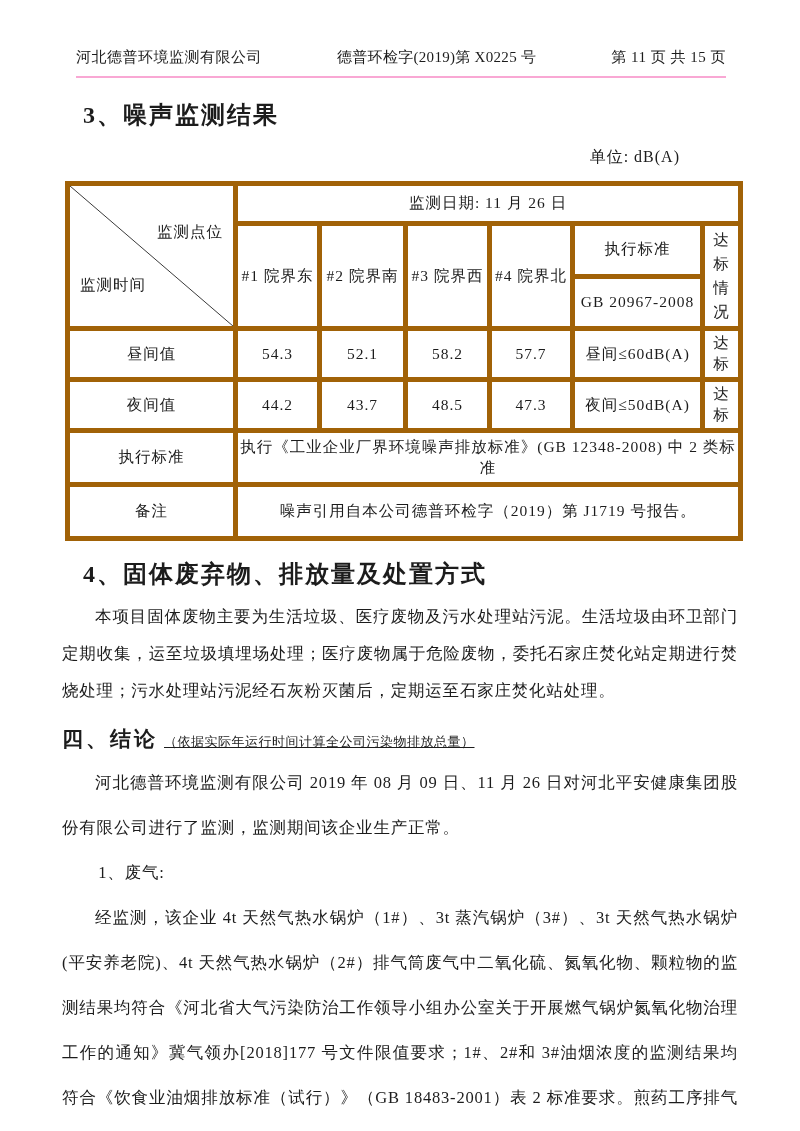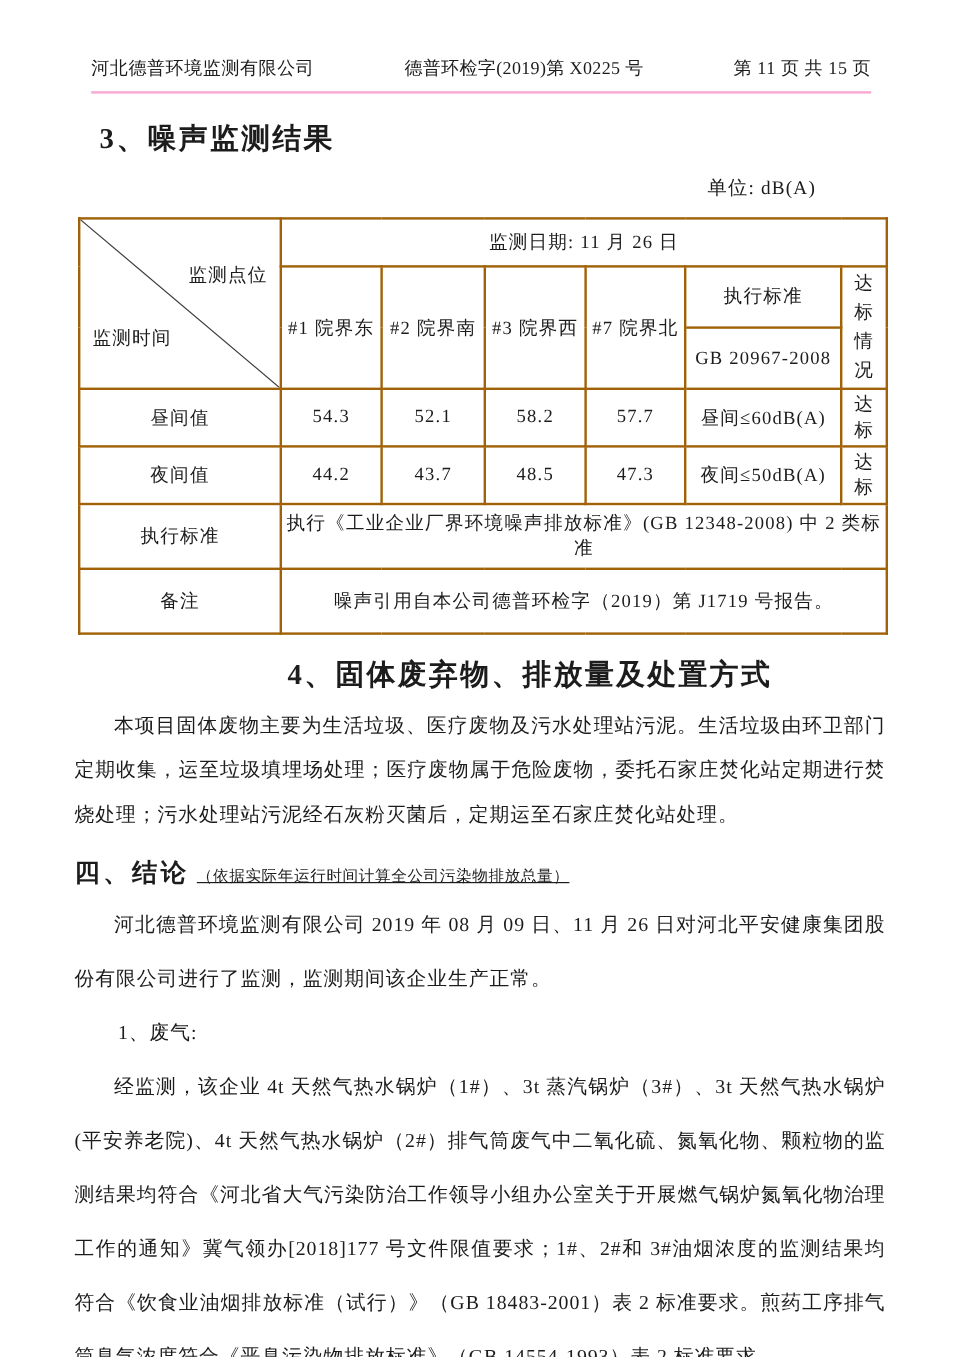--- a/index.html
+++ b/index.html
@@ -35,21 +35,21 @@
 
   
   table.noise {
     margin:13px 0 0 65px;
     border-collapse:collapse;
     table-layout:fixed;
     width:673px;
     font-size:15.5px;
   }
   table.noise td {
-    border:2px solid #a16207;
+    border:5px solid #a16207;
     text-align:center; vertical-align:middle;
     padding:2px 2px;
     letter-spacing:1px;
   }
   table.noise { border:2px solid #333; }
   td.corner { position:relative; padding:0; }
   .corner svg { position:absolute; inset:0; width:100%; height:100%; display:block; }
   .corner .c-top    { position:absolute; top:36px;  right:10px; font-size:15.5px; }
   .corner .c-bottom { position:absolute; bottom:30px; left:10px; font-size:15.5px; }
   td.small-wrap { line-height:1.55; padding:0; letter-spacing:2px; }
@@ -60,21 +60,21 @@
   
   .para {
     margin:0 62px; width:676px;
     font-size:16.5px;
     text-align:justify;
     text-indent:2em;
     letter-spacing:0.8px;
   }
   .lh-tight { line-height:37px; }
   .lh-loose { line-height:45px; }
-  .sec4-title { margin-top:17px;text-align:center; }
+  .sec4-title { margin-top:17px; }
   .sec4-para { margin-top:8px;font-family:Liberation Serif, serif; }
 
   .concl-head {
     margin:16px 0 0 62px;
     display:flex; align-items:baseline;
   }
   .concl-head .t { font-size:21px; font-weight:bold; letter-spacing:3px; }
   .concl-head .n { font-size:13px; font-weight:normal; margin-left:6px; letter-spacing:0.5px;text-decoration:underline; }
   .concl-body { margin-top:7px; }
   .sub-item { text-indent:2.2em; }
@@ -112,21 +112,21 @@
           </svg>
           <span class="c-top">监测点位</span>
           <span class="c-bottom">监测时间</span>
         </td>
         <td colspan="6">监测日期: 11 月 26 日</td>
       </tr>
       <tr class="r40">
         <td rowspan="2">#1 院界东</td>
         <td rowspan="2">#2 院界南</td>
         <td rowspan="2">#3 院界西</td>
-        <td rowspan="2">#7 院界北</td>
+        <td rowspan="2">#4 院界北</td>
         <td>执行标准</td>
         <td rowspan="2" class="small-wrap">达标情况</td>
       </tr>
       <tr class="r40">
         <td class="num">GB 20967-2008</td>
       </tr>
       <tr class="r40">
         <td>昼间值</td>
         <td class="num">54.3</td>
         <td class="num">52.1</td>

